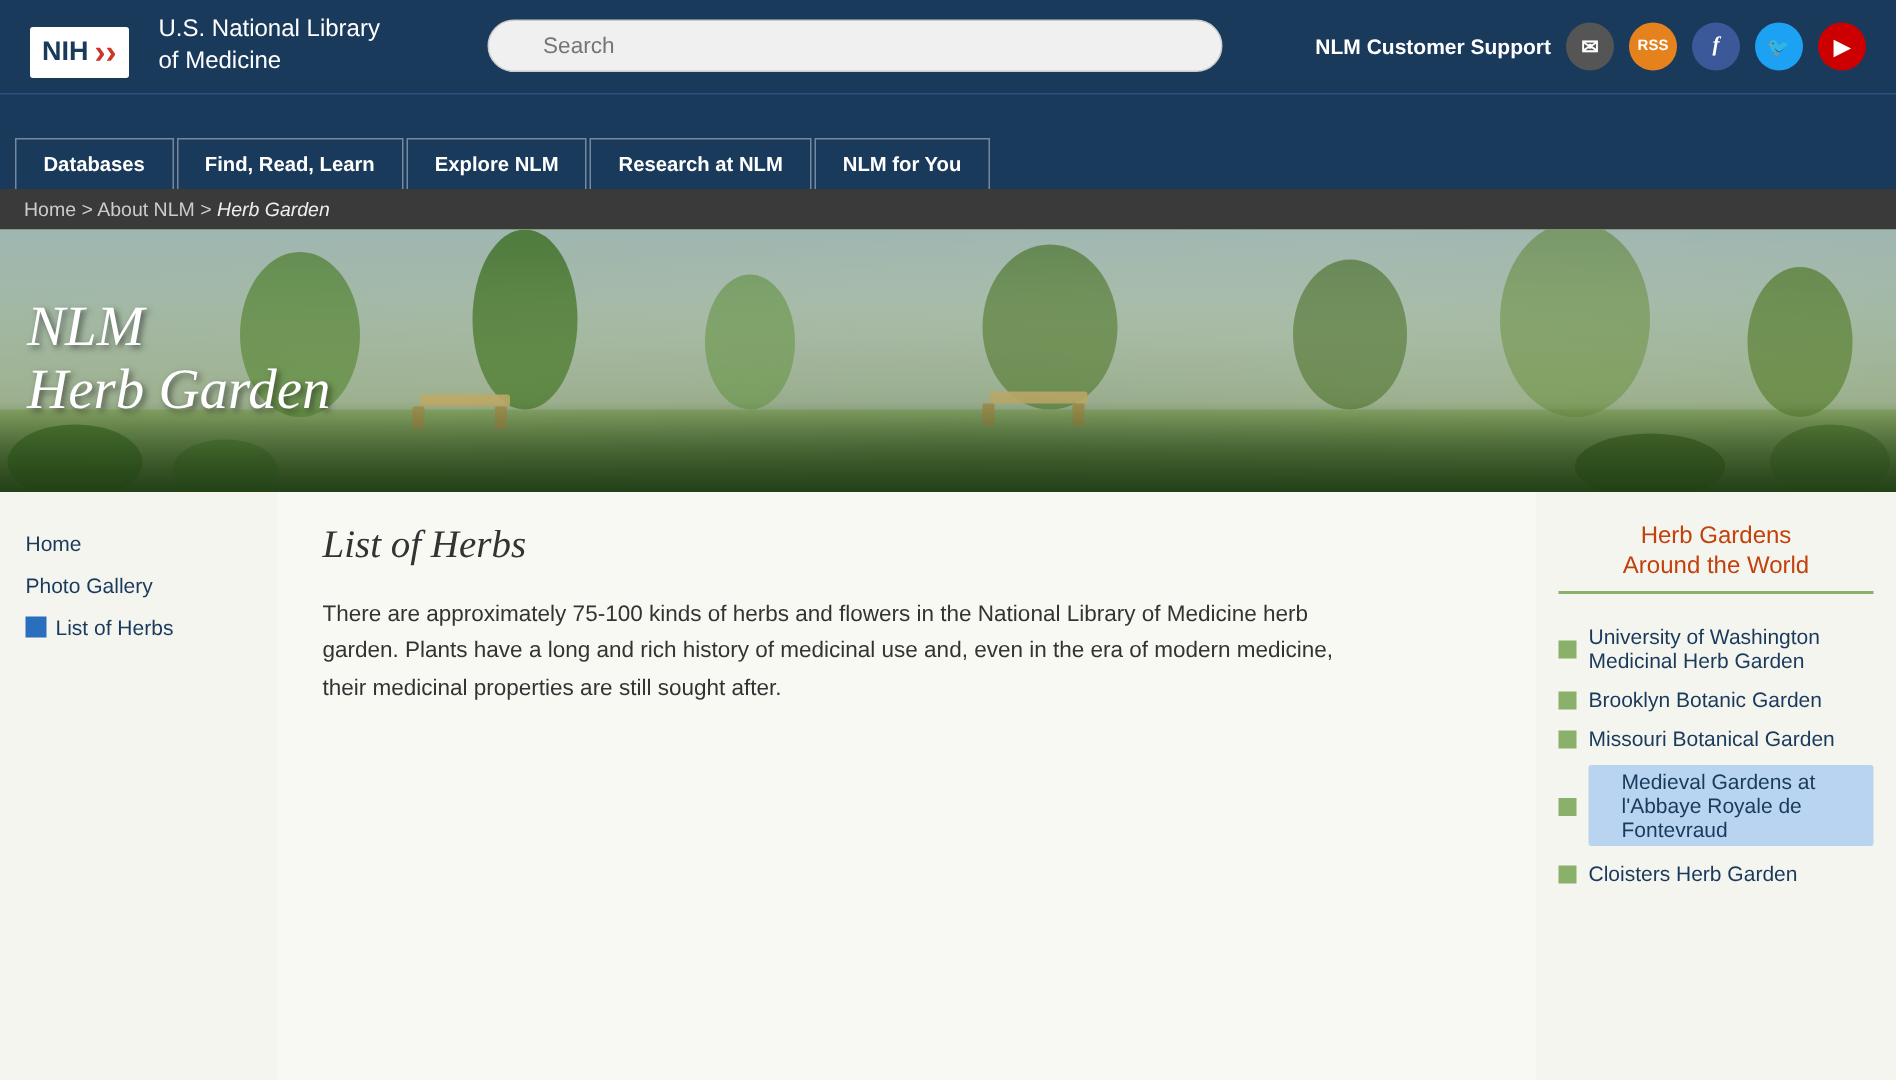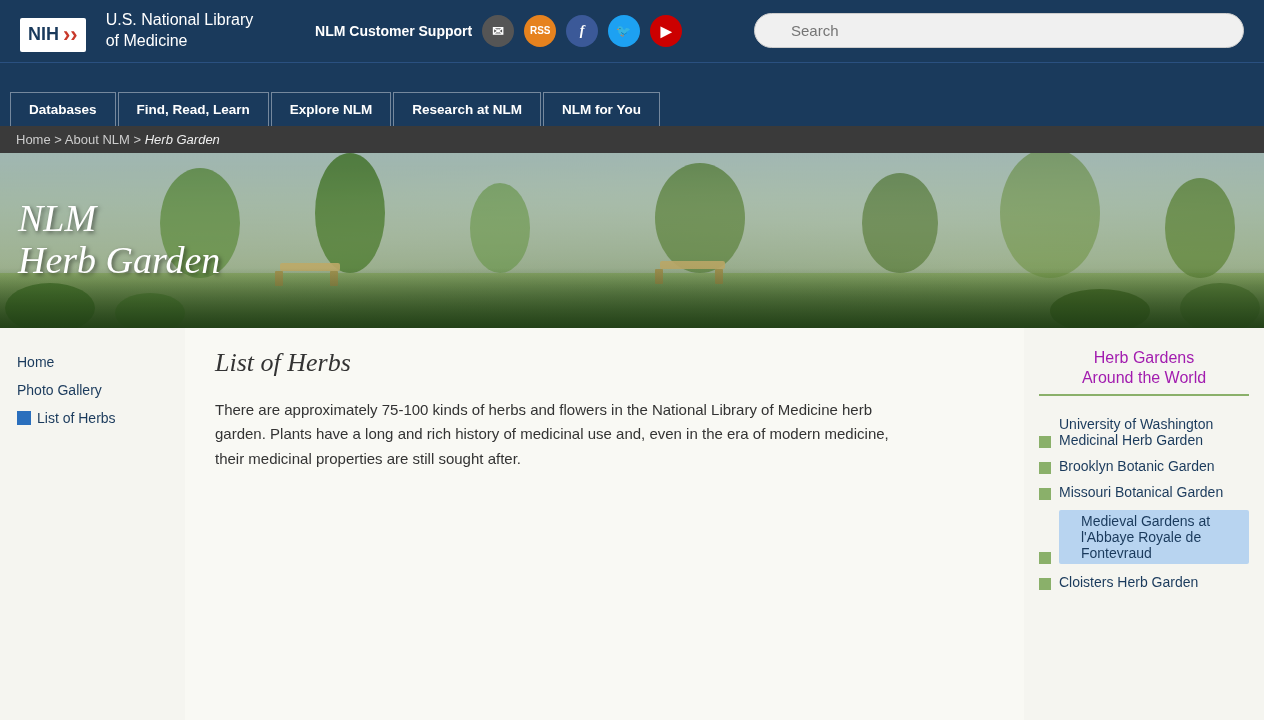--- a/index.html
+++ b/index.html
@@ -226,33 +226,33 @@
     #content-text .italic { font-style: italic; }
 
     
     #right-sidebar {
       width: 240px;
       flex-shrink: 0;
       padding: 20px 15px;
     }
     #right-sidebar-title {
       font-size: 16px;
-      color: #a21caf;
+      color: #c2410c;
       text-align: center;
       line-height: 1.3;
       margin-bottom: 5px;
     }
     #right-sidebar-divider {
       border: none;
       border-top: 2px solid #8ab06a;
       margin-bottom: 15px;
     }
     .herb-garden-link {
       display: flex;
-      align-items: flex-end;
+      align-items: center;
       gap: 8px;
       padding: 5px 0;
       color: #1a3a5c;
       font-size: 14px;
       cursor: pointer;
       text-decoration: none;
     }
     .herb-bullet {
       width: 12px;
       height: 12px;
@@ -272,37 +272,37 @@
 
 <div id="header">
   <div id="logo-area">
     <div id="nih-box">
       <span>NIH</span>
       <span style="color:#c8392b;font-size:22px;font-weight:900;">››</span>
     </div>
     <div id="header-title">
       <div>U.S. National Library</div>
       <div>of Medicine</div>
+    </div>
+  </div>
+
+  <div id="search-area">
+    <div id="search-wrapper">
+      <span id="search-icon-el">🔍</span>
+      <input id="search-box" type="text" placeholder="Search" style="">
     </div>
   </div>
 
   <div id="header-right">
     <span id="customer-support">NLM Customer Support</span>
     <div class="social-icon social-email">✉</div>
     <div class="social-icon social-rss" style="font-size:10px;">RSS</div>
     <div class="social-icon social-facebook" style="font-style:italic;font-family:serif;">f</div>
     <div class="social-icon social-twitter" style="font-size:12px;">🐦</div>
     <div class="social-icon social-youtube">▶</div>
-  </div>
-
-  <div id="search-area">
-    <div id="search-wrapper">
-      <span id="search-icon-el">🔍</span>
-      <input id="search-box" type="text" placeholder="Search" style="">
-    </div>
   </div>
 </div>
 
 <div id="navbar">
   <div id="nav-left">
     <div class="nav-item">Databases</div>
     <div class="nav-item">Find, Read, Learn</div>
     <div class="nav-item">Explore NLM</div>
     <div class="nav-item">Research at NLM</div>
     <div class="nav-item">NLM for You</div>

